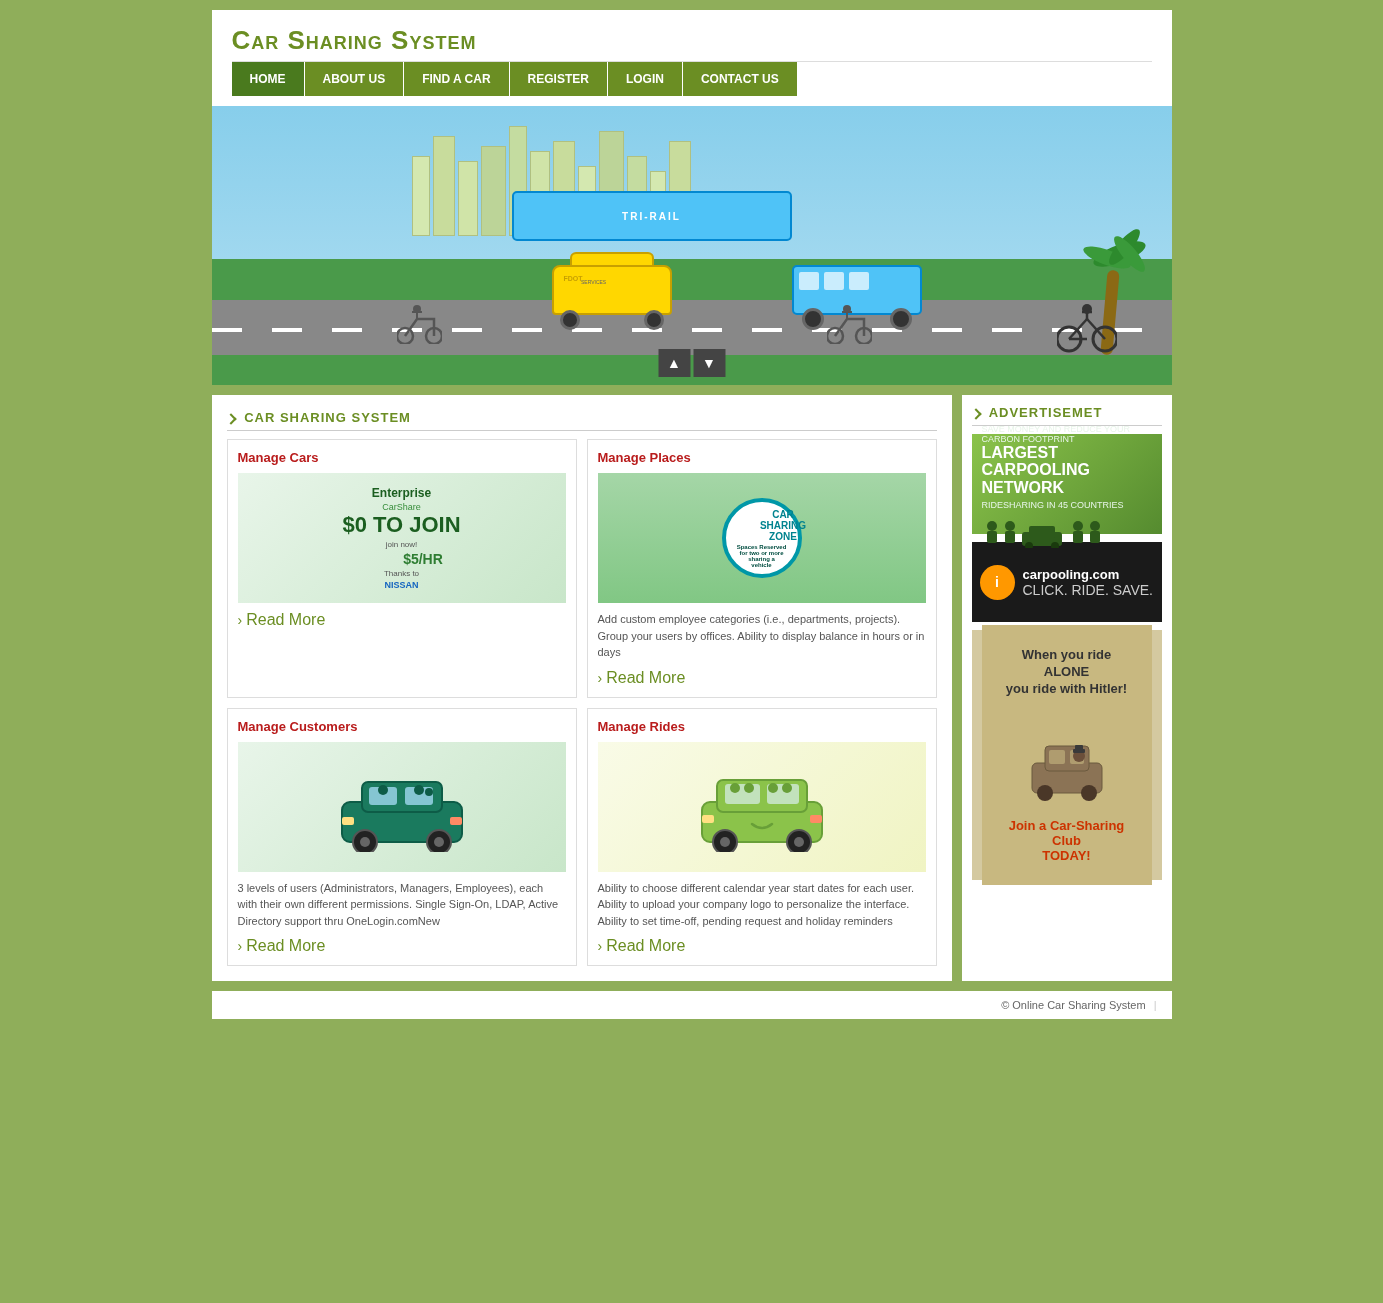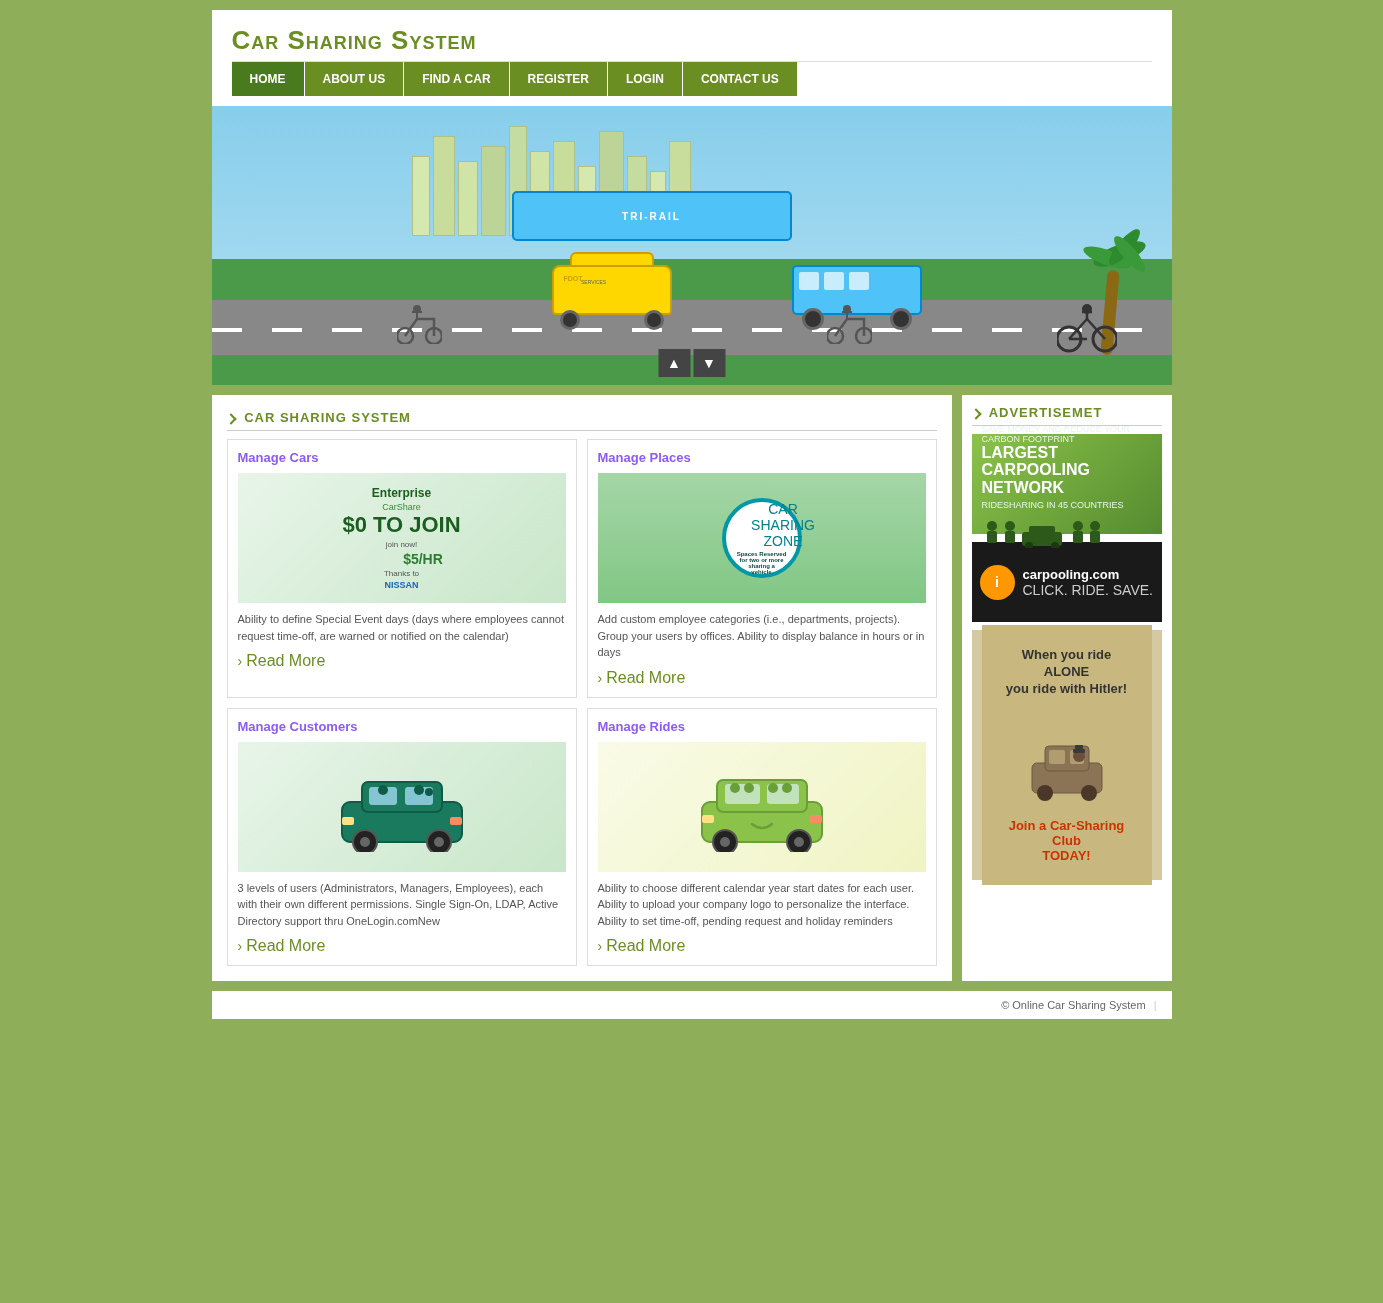--- a/index.html
+++ b/index.html
@@ -242,21 +242,21 @@
       gap: 10px;
     }
     .card {
       border: 1px solid #ddd;
       padding: 10px;
       background: #fff;
     }
     .card-title {
       font-size: 13px;
       font-weight: bold;
-      color: #8b5cf6;
+      color: #b91c1c;
       margin-bottom: 8px;
     }
     .card-image {
       width: 100%;
       height: 130px;
       background: #e8f0d0;
       margin-bottom: 8px;
       display: flex;
       align-items: center;
       justify-content: center;
@@ -387,22 +387,22 @@
       flex-direction: column;
       align-items: center;
       justify-content: center;
       border: 4px solid #0097a7;
       font-size: 8px;
       font-weight: bold;
       text-align: center;
       color: #006064;
     }
     .zone-sign .big {
-      font-size: 14px;
-      font-weight: normal;
+      font-size: 10px;
+      font-weight: bold;
       color: #00838f;
       margin-left: 43px;
     }
     
     .customers-img {
       background: linear-gradient(135deg, #e8f5e9, #c8e6c9);
       width: 100%;
       height: 100%;
       display: flex;
       align-items: center;
@@ -588,21 +588,20 @@
             <div class="enterprise-img">
               <div style="font-size:12px;font-weight:bold;color:#1b5e20;margin-bottom:2px;">Enterprise</div>
               <div style="font-size:9px;color:#388e3c;">CarShare</div>
               <div class="zero">$0 TO JOIN</div>
               <div style="font-size:8px;color:#555;margin:2px 0;">join now!</div>
               <div class="rate">$5/HR</div>
               <div style="font-size:8px;color:#555;margin:2px 0;">Thanks to</div>
               <div style="font-size:9px;color:#1565c0;font-weight:bold;">NISSAN</div>
             </div>
           </div>
-          <div class="card-text">Ability to define Special Event days (days where employees cannot request time-off, are warned or notified on the calendar)</div>
           <button class="read-more">Read More</button>
         </div>
 
         <div class="card">
           <div class="card-title">Manage Places</div>
           <div class="card-image">
             <div class="zone-img">
 
               <div style="position:relative;width:100%;height:100%;background:linear-gradient(to bottom, #a5d6a7, #81c784);display:flex;align-items:center;justify-content:center;">
                 <div class="zone-sign">

